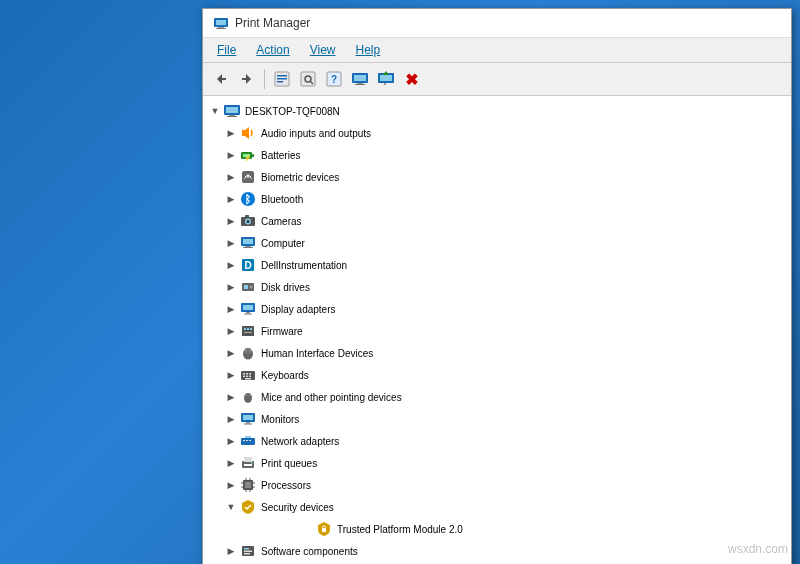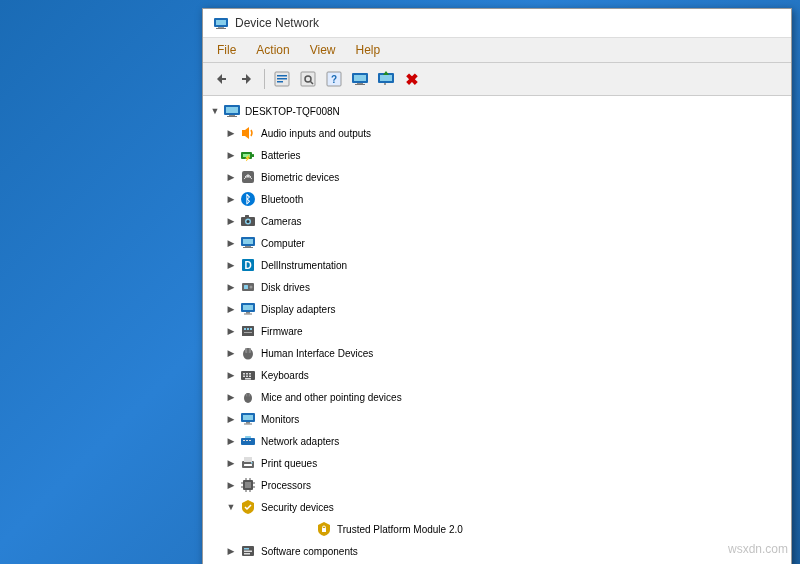--- a/index.html
+++ b/index.html
@@ -49,21 +49,22 @@
       padding: 2px 6px;
       display: flex;
       gap: 4px;
       border-bottom: 1px solid #ccc;
       font-size: 12px;
     }
 
     .menu-item {
       padding: 3px 8px;
       cursor: pointer;
-      color: #a16207;
+      color: #0369a1;
+      text-decoration: underline;
     }
 
     .toolbar {
       background: #f0f0f0;
       padding: 4px 6px;
       display: flex;
       align-items: center;
       gap: 2px;
       border-bottom: 1px solid #ccc;
     }
@@ -145,21 +146,21 @@
 
   <div class="title-bar">
     <span class="title-bar-icon">
       <svg width="16" height="16" viewBox="0 0 16 16">
         <rect x="1" y="3" width="14" height="9" rx="1" fill="#1a6bb5"></rect>
         <rect x="3" y="5" width="10" height="5" fill="#87ceeb"></rect>
         <rect x="5" y="12" width="6" height="1" fill="#999"></rect>
         <rect x="3" y="13" width="10" height="1" fill="#777"></rect>
       </svg>
     </span>
-    <span>Device Network</span>
+    <span>Print Manager</span>
   </div>
 
   <div class="menu-bar">
     <span class="menu-item">File</span>
     <span class="menu-item">Action</span>
     <span class="menu-item">View</span>
     <span class="menu-item">Help</span>
   </div>
 
   <div class="toolbar">

